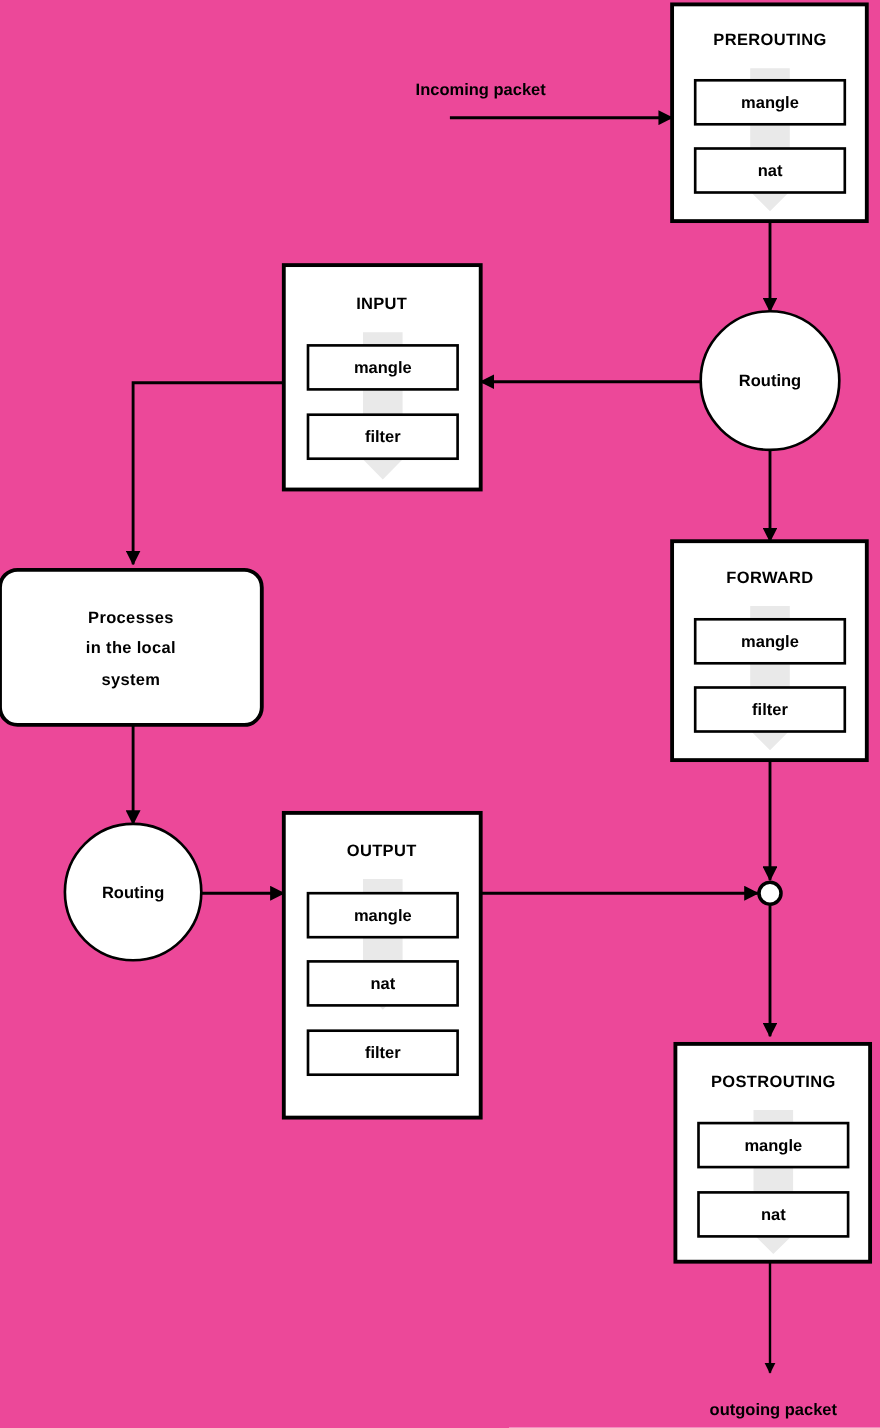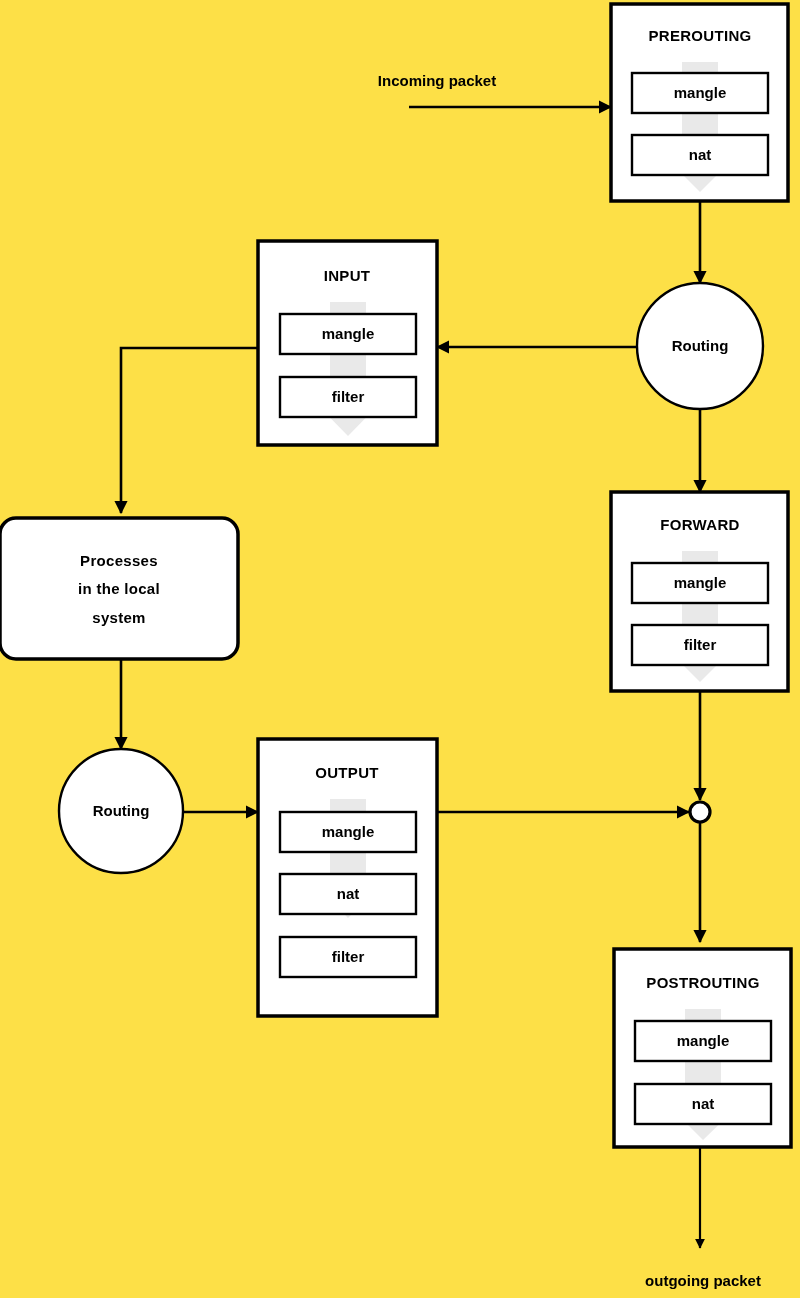--- a/index.html
+++ b/index.html
@@ -8,21 +8,21 @@
     padding: 0;
     background: #ffffff;
   }
   body {
     font-family: "Liberation Sans", sans-serif;
   }
   #diagram-root {
     position: relative;
     width: 800px;
     height: 1298px;
-    background: #fde047;
+    background: #ec4899;
     overflow: hidden;
   }
   svg#flow-svg {
     position: absolute;
     left: 0;
     top: 0;
     width: 800px;
     height: 1298px;
   }
   .box-label,

